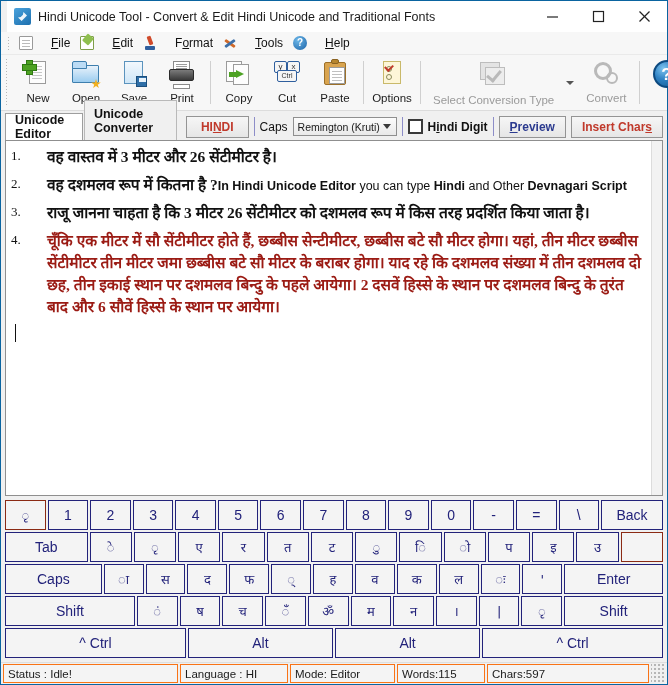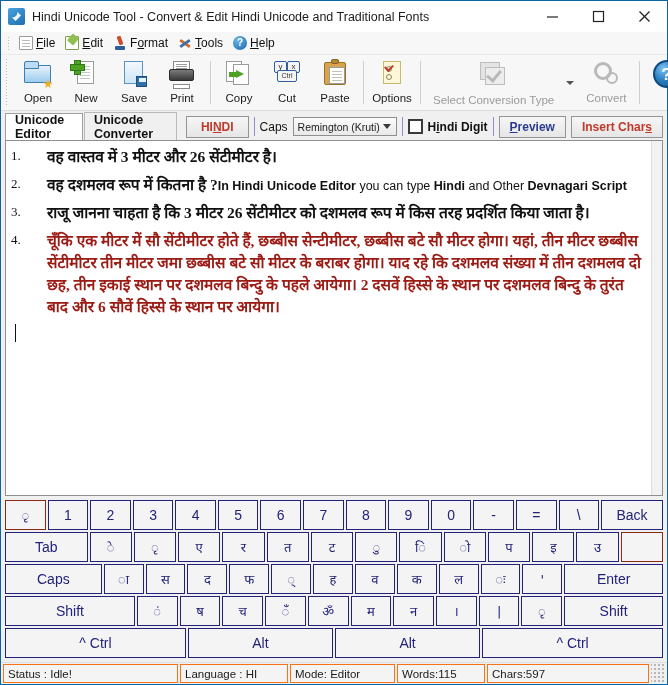--- a/index.html
+++ b/index.html
@@ -19,20 +19,21 @@
     flex-direction: column;
   }
 
   
   .titlebar {
     height: 31px;
     background: #ffffff;
     display: flex;
     align-items: center;
     flex: 0 0 auto;
+    margin-left: 6px;
   }
   .title-icon {
     width: 17px; height: 17px;
     margin-left: 7px; margin-right: 7px;
     border-radius: 2px;
     background: linear-gradient(145deg,#4ba3dd 0%,#1c6fae 100%);
     position: relative;
     flex: 0 0 auto;
   }
   .title-icon::before {
@@ -72,21 +73,21 @@
     width: 7px; height: 16px;
     margin: 0 3px;
     background-image: radial-gradient(circle, #b8b8b8 30%, transparent 32%);
     background-size: 3px 3px;
     background-repeat: repeat-y;
     background-position: 1px 1px;
     flex: 0 0 auto;
   }
   .menu-item {
     display: flex; align-items: center;
-    gap: 3px;
+    gap: 18px;
     padding: 1px 7px 1px 3px;
     font-size: 12px;
     color: #111;
     white-space: nowrap;
   }
   .menu-item u { text-decoration: underline; }
   .mi-ico { width: 14px; height: 14px; position: relative; flex: 0 0 auto; }
 
   
   .ico-file { background:#fff; border:1px solid #9a9a9a; border-radius:1px;
@@ -214,21 +215,21 @@
 
   
   .tabstrip {
     height: 29px;
     background: #f0f0f0;
     display: flex; align-items: flex-end;
     flex: 0 0 auto;
     padding-left: 4px;
   }
   .tab {
-    height: 28px;
+    height: 40px;
     padding: 0 9px;
     display: flex; align-items: center;
     font-size: 12.5px; font-weight: bold; color: #111;
     background: #f0f0f0;
     border: 1px solid #b9b9b9;
     border-bottom: none;
     margin-right: 1px;
   }
   .tab.active {
     background: #ffffff;
@@ -451,32 +452,32 @@
       <span class="mi-ico ico-help">?</span>
       <span><u>H</u>elp</span>
     </div>
   </div>
 
   <div class="toolbar">
     <div class="tb-grip"></div>
 
     <div class="tb-btn">
       <span class="tb-ico">
+        <span class="page"></span>
+          <span class="plus"></span>
+      </span>
+      <span class="tb-lbl">New</span>
+    </div>
+
+    <div class="tb-btn">
+      <span class="tb-ico">
         <span class="folder"></span>
           <span class="star"></span>
       </span>
       <span class="tb-lbl">Open</span>
-    </div>
-
-    <div class="tb-btn">
-      <span class="tb-ico">
-        <span class="page"></span>
-          <span class="plus"></span>
-      </span>
-      <span class="tb-lbl">New</span>
     </div>
 
     <div class="tb-btn">
       <span class="tb-ico">
         <span class="savepage"></span>
           <span class="savedisk"></span>
       </span>
       <span class="tb-lbl">Save</span>
     </div>
 

